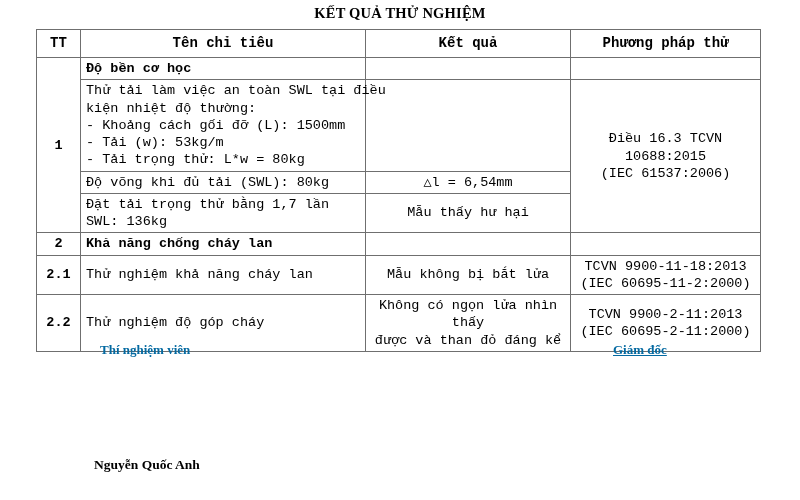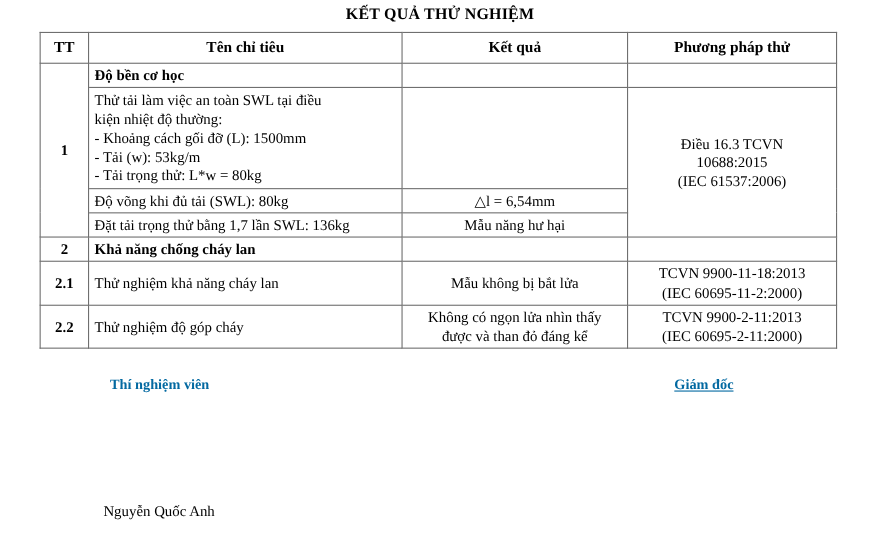--- a/index.html
+++ b/index.html
@@ -36,20 +36,21 @@
 
   
   .result-table {
     position: absolute;
     left: 36px;
     top: 29px;
     width: 724px;
     border-collapse: collapse;
     table-layout: fixed;
     font-size: 13.5px;
+    font-family: Liberation Mono, monospace;
   }
   .result-table td, .result-table th {
     border: 1px solid #6f6f6f;
     padding: 2px 5px;
     vertical-align: middle;
     line-height: 1.28;
   }
   .col-tt    { width: 44px; }
   .col-name  { width: 285px; }
   .col-res   { width: 205px; }
@@ -106,21 +107,21 @@
     color: #0369a1;
     white-space: nowrap;
   }
   .sig-label.s1 { left: 100px; }
   .sig-label.s2 { left: 293px; }
   .sig-label.s3 { left: 613px; text-decoration: underline; }
 
   .sig-name {
     position: absolute;
     top: 457px;
-    font-weight: normal;
+    font-weight: bold;
     font-size: 13.5px;
     color: #000000;
     white-space: nowrap;
   }
   .sig-name.n1 { left: 94px; }
   .sig-name.n2 { left: 310px; }
 </style>
 </head>
 <body>
 
@@ -168,21 +169,21 @@
         </td>
       </tr>
 
       <tr>
         <td class="cell-left dash-bottom">Độ võng khi đủ tải (SWL): 80kg</td>
         <td class="cell-center dash-bottom">△l = 6,54mm</td>
       </tr>
 
       <tr>
         <td class="cell-left">Đặt tải trọng thử bằng 1,7 lần SWL: 136kg</td>
-        <td class="cell-center">Mẫu năng hư hại</td>
+        <td class="cell-center">Mẫu thấy hư hại</td>
       </tr>
 
       <tr>
         <td class="cell-tt">2</td>
         <td class="cell-left section-head">Khả năng chống cháy lan</td>
         <td class="cell-center"></td>
         <td class="cell-center"></td>
       </tr>
 
       <tr>

